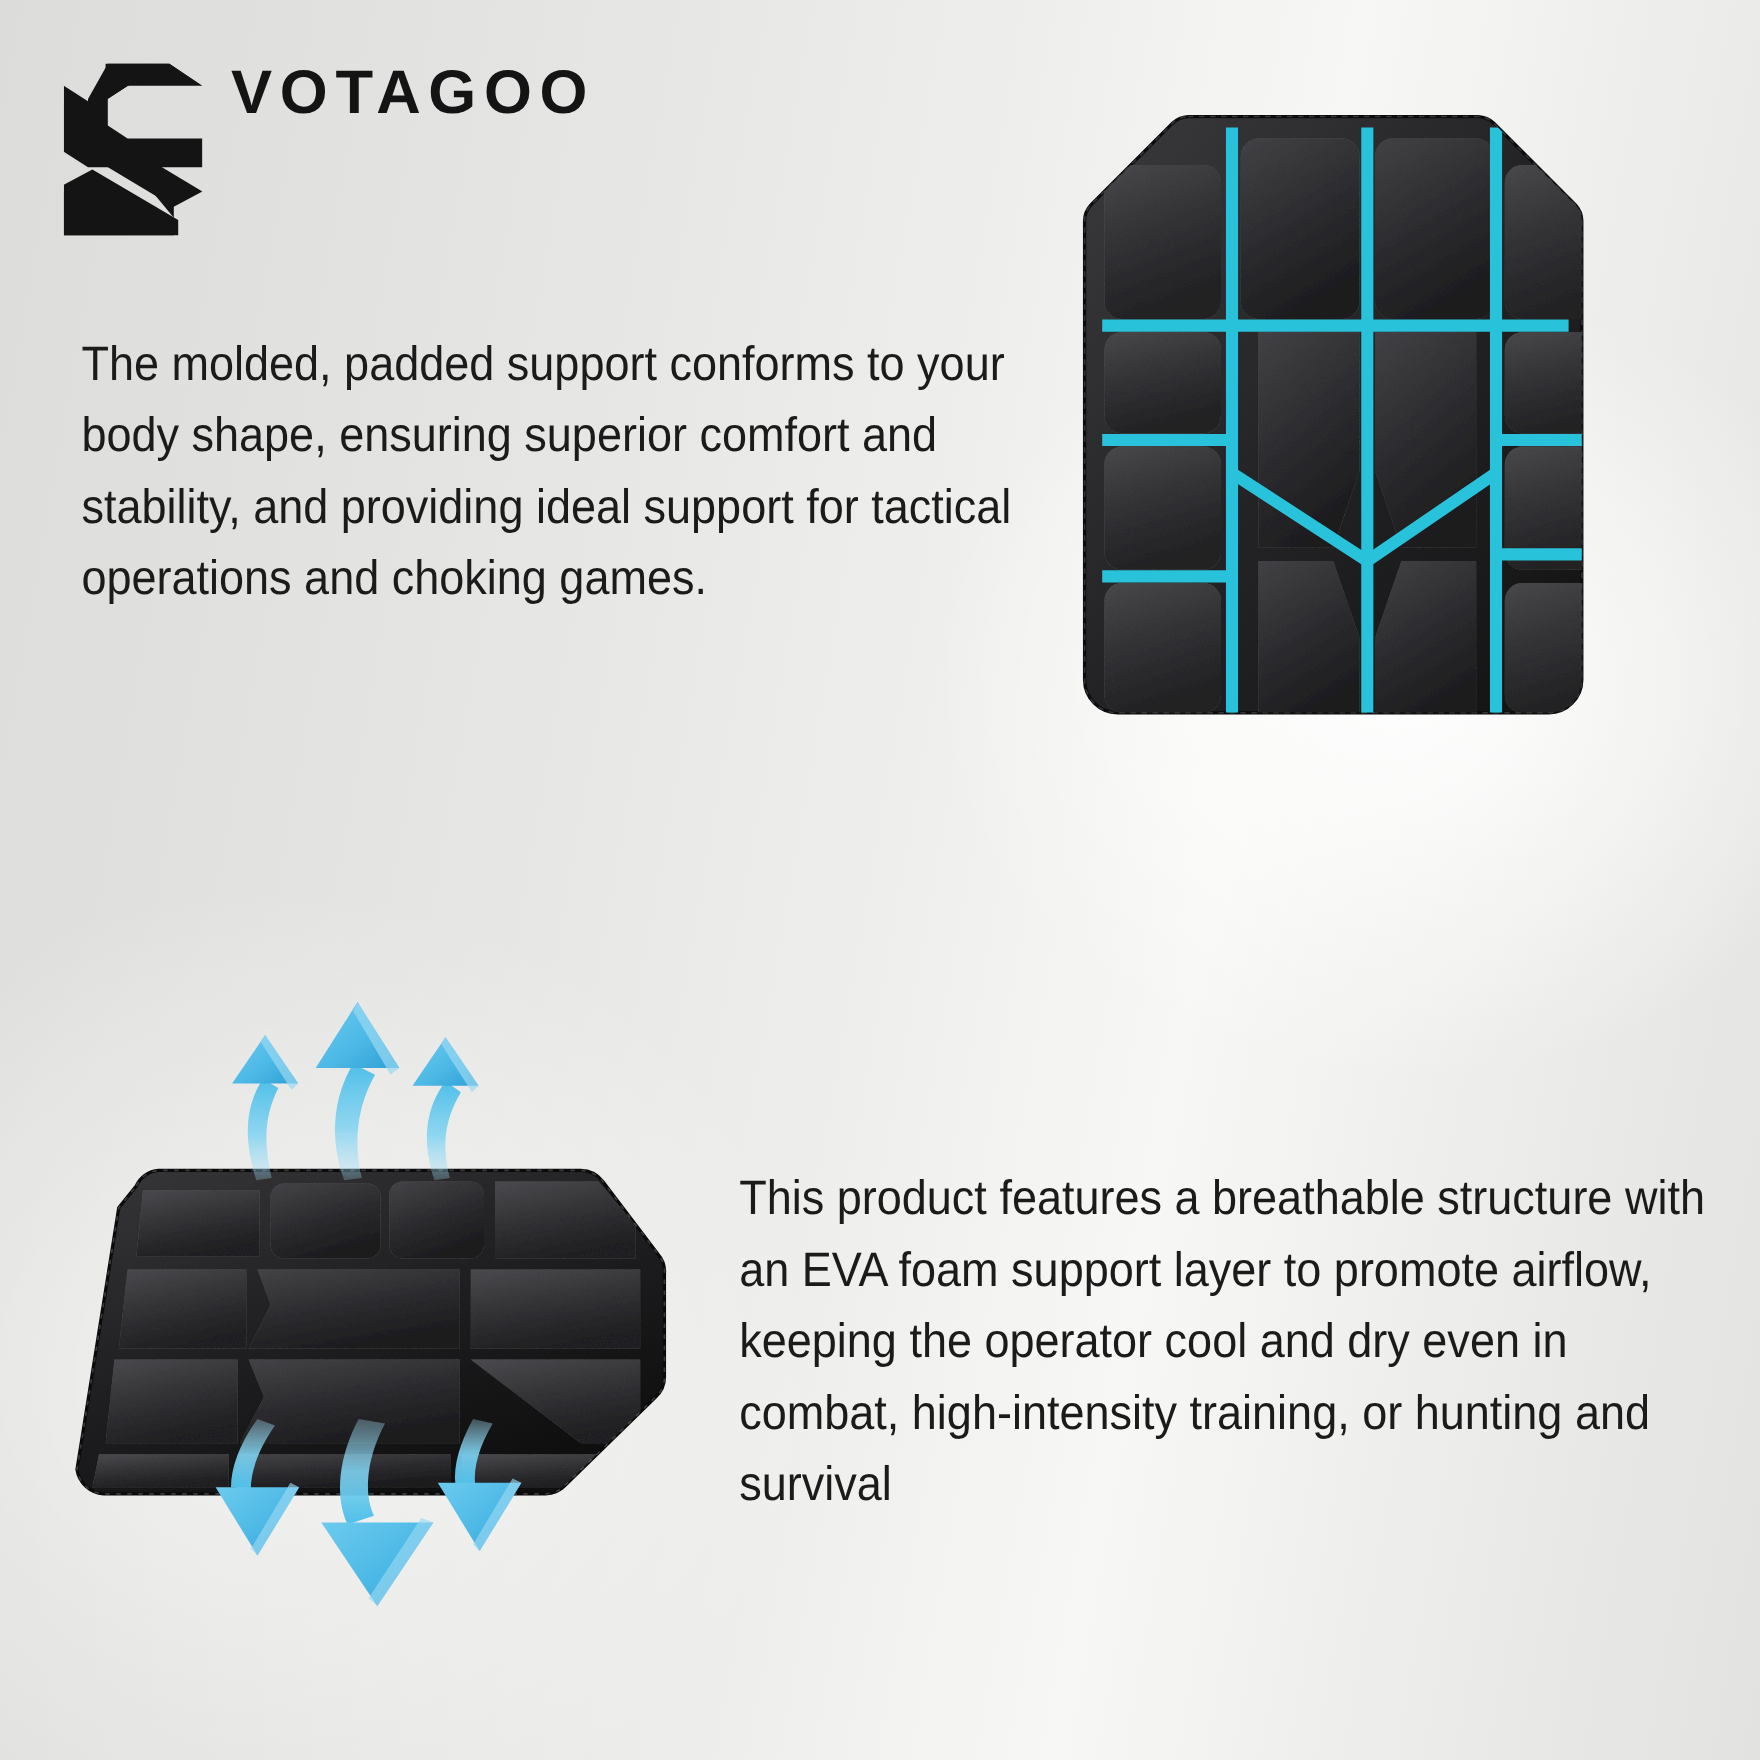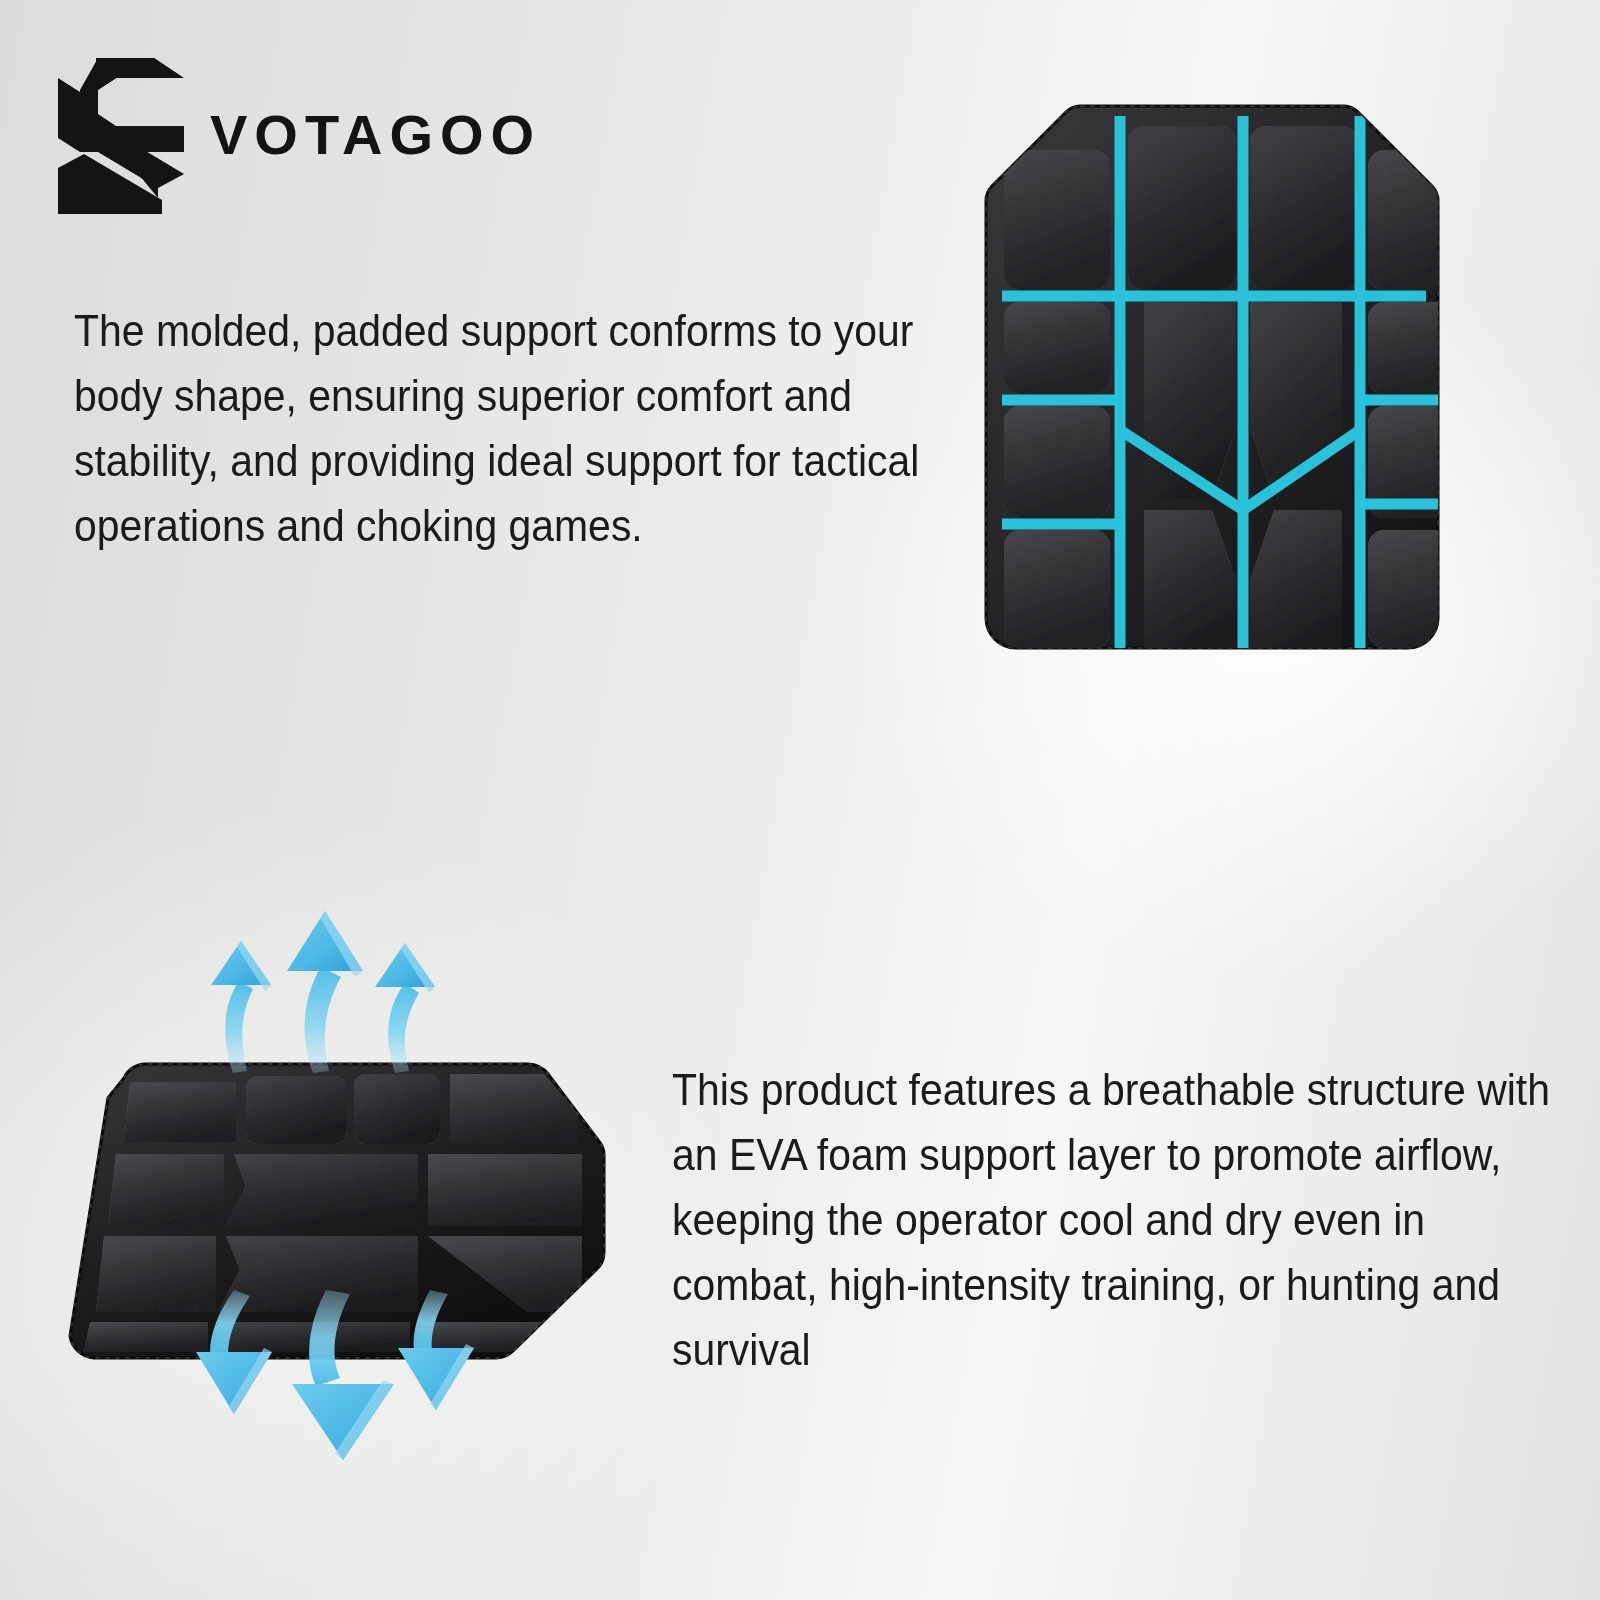--- a/index.html
+++ b/index.html
@@ -10,21 +10,21 @@
   }
   #stage{
     position:relative;width:1600px;height:1600px;
     background:
       radial-gradient(ellipse 620px 520px at 1280px 620px, rgba(255,255,255,.95) 0%, rgba(255,255,255,0) 70%),
       radial-gradient(ellipse 700px 620px at 250px 1250px, rgba(255,255,255,.55) 0%, rgba(255,255,255,0) 72%),
       linear-gradient(100deg,#dcdcda 0%,#e4e4e2 26%,#ededeb 48%,#f7f7f5 66%,#ebebe9 84%,#e2e2e0 100%);
   }
 
   
-  #logo{position:absolute;left:58px;top:56px;display:flex;align-items:center;gap:26px;}
+  #logo{position:absolute;left:58px;top:56px;display:flex;gap:26px;}
   #logo .mark{width:126px;height:158px;display:block;}
   #logo .word{
     font-size:56px;letter-spacing:7px;font-weight:700;color:#141414;
     font-family:"Liberation Sans","DejaVu Sans",sans-serif;line-height:1;
     white-space:nowrap;
   }
 
   
   .copy{
     position:absolute;color:#1b1b1b;

